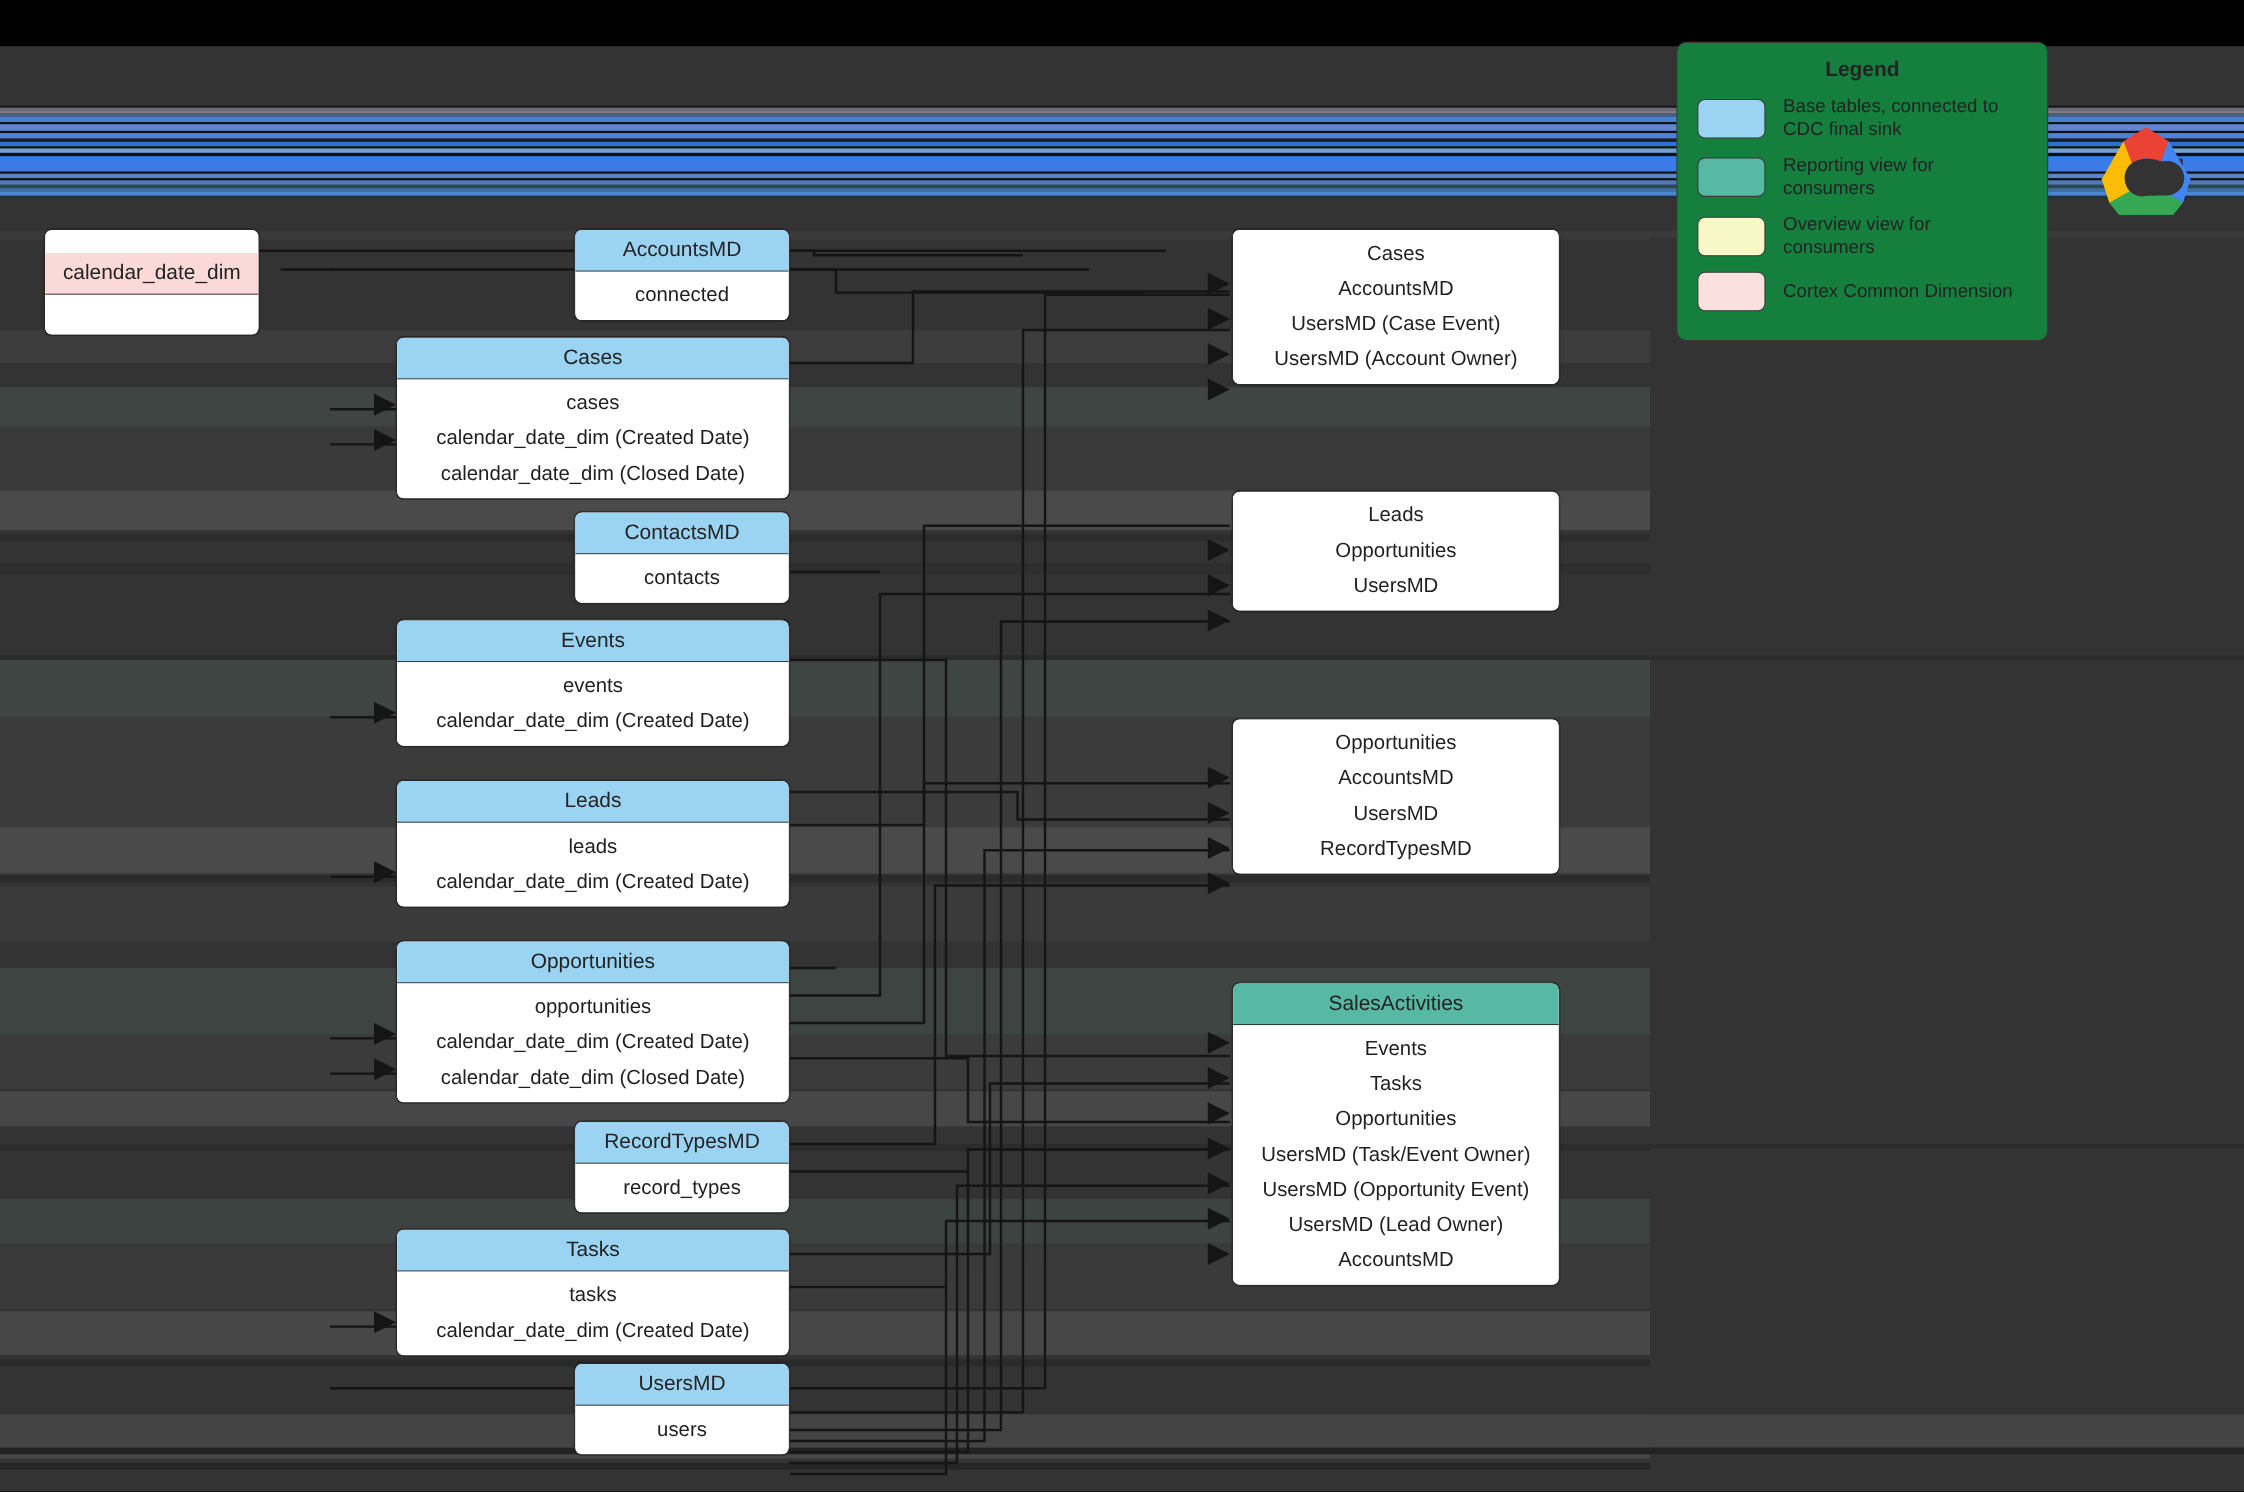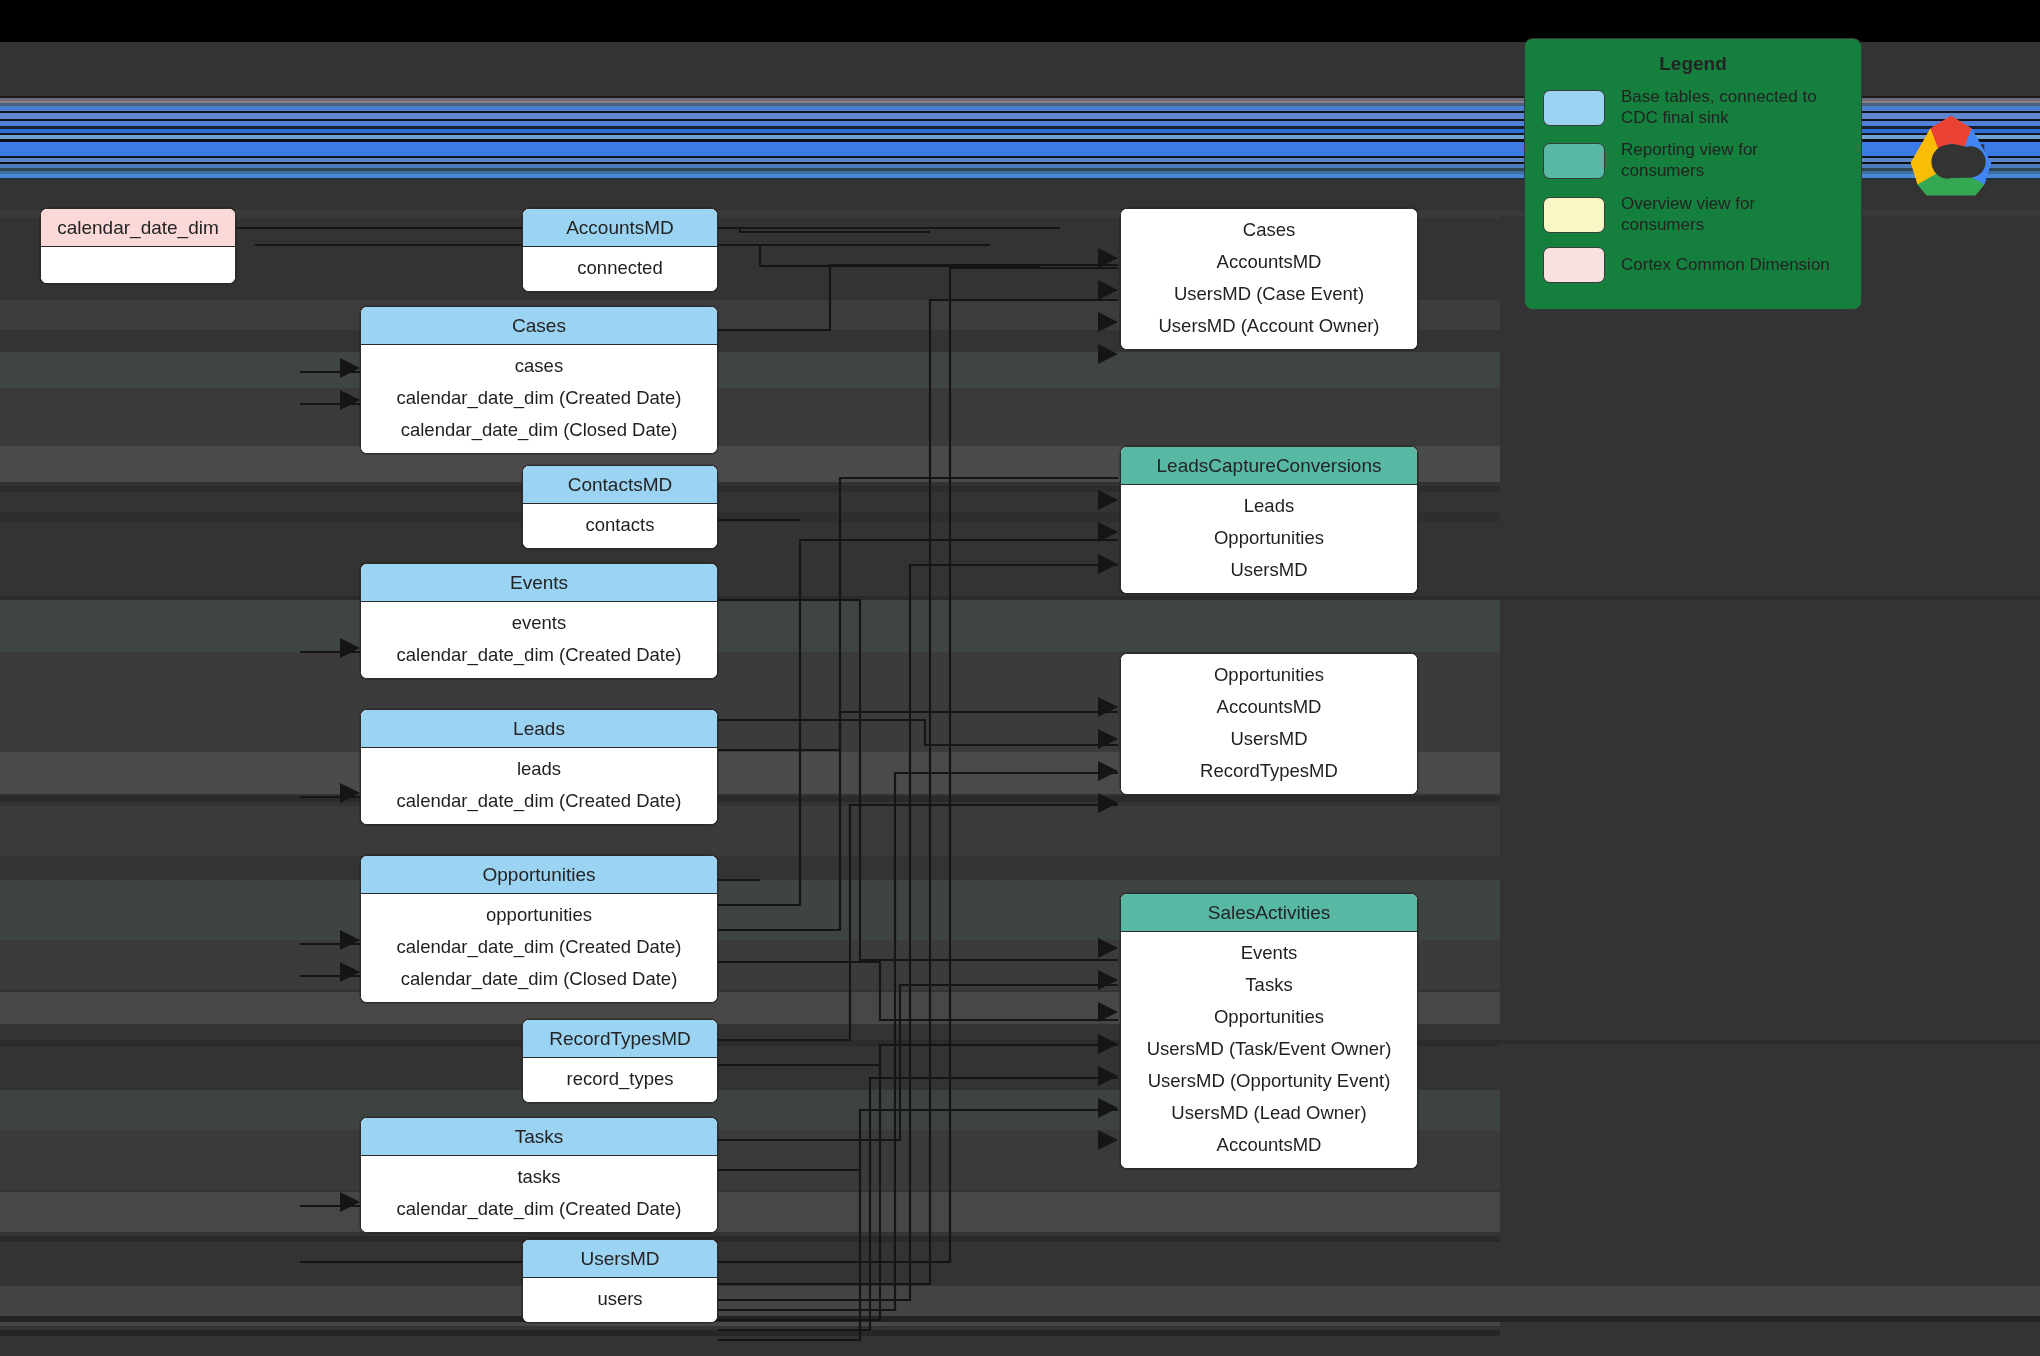--- a/index.html
+++ b/index.html
@@ -76,21 +76,21 @@
     text-align: center;
     font-size: 18.5px;
     color: #1f1f1f;
     white-space: nowrap;
     padding: 0 14px;
   }
   .entity.empty .ebody { height: 36px; padding: 0; }
 
   .head-blue  { background: #9BD3F2; }
   .head-green { background: #57B8A4; }
-  .head-pink  { background: #FBD9D9; }
+  .head-pink  { background: #FBD9D9; margin-top: 21px; }
 
   
   #legend {
     position: absolute;
     left: 1524px; top: 38px;
     width: 338px; height: 272px;
     background: #15803d;
     border: 1px solid #3a3a3a;
     border-radius: 9px;
     padding: 14px 18px 10px 18px;
@@ -345,21 +345,20 @@
       </div>
       <div class="entity" style="left: 1120px; top: 208px; width: 298px;">
         <div class="ebody">
           <div class="erow">Cases</div>
           <div class="erow">AccountsMD</div>
           <div class="erow">UsersMD (Case Event)</div>
           <div class="erow">UsersMD (Account Owner)</div>
         </div>
       </div>
       <div class="entity" style="left: 1120px; top: 446px; width: 298px;">
-        <div class="ehead head-green">LeadsCaptureConversions</div>
         <div class="ebody">
           <div class="erow">Leads</div>
           <div class="erow">Opportunities</div>
           <div class="erow">UsersMD</div>
         </div>
       </div>
       <div class="entity" style="left: 1120px; top: 653px; width: 298px;">
         <div class="ebody">
           <div class="erow">Opportunities</div>
           <div class="erow">AccountsMD</div>

